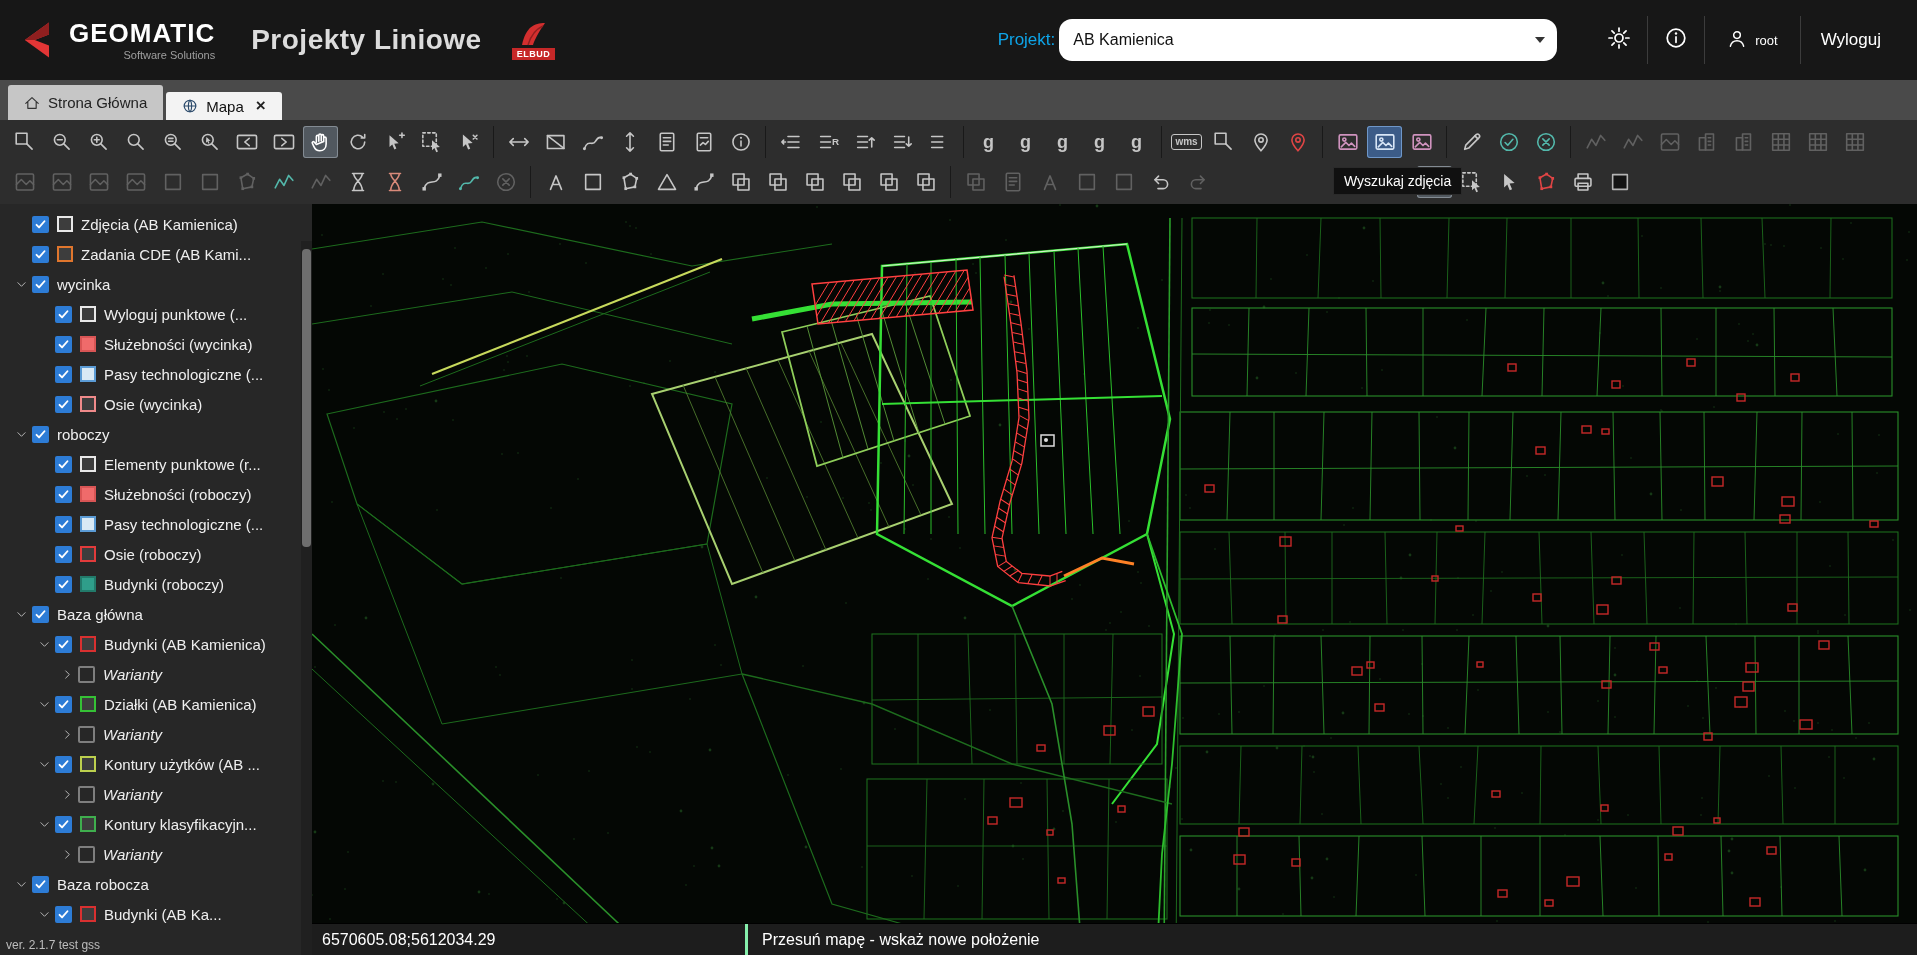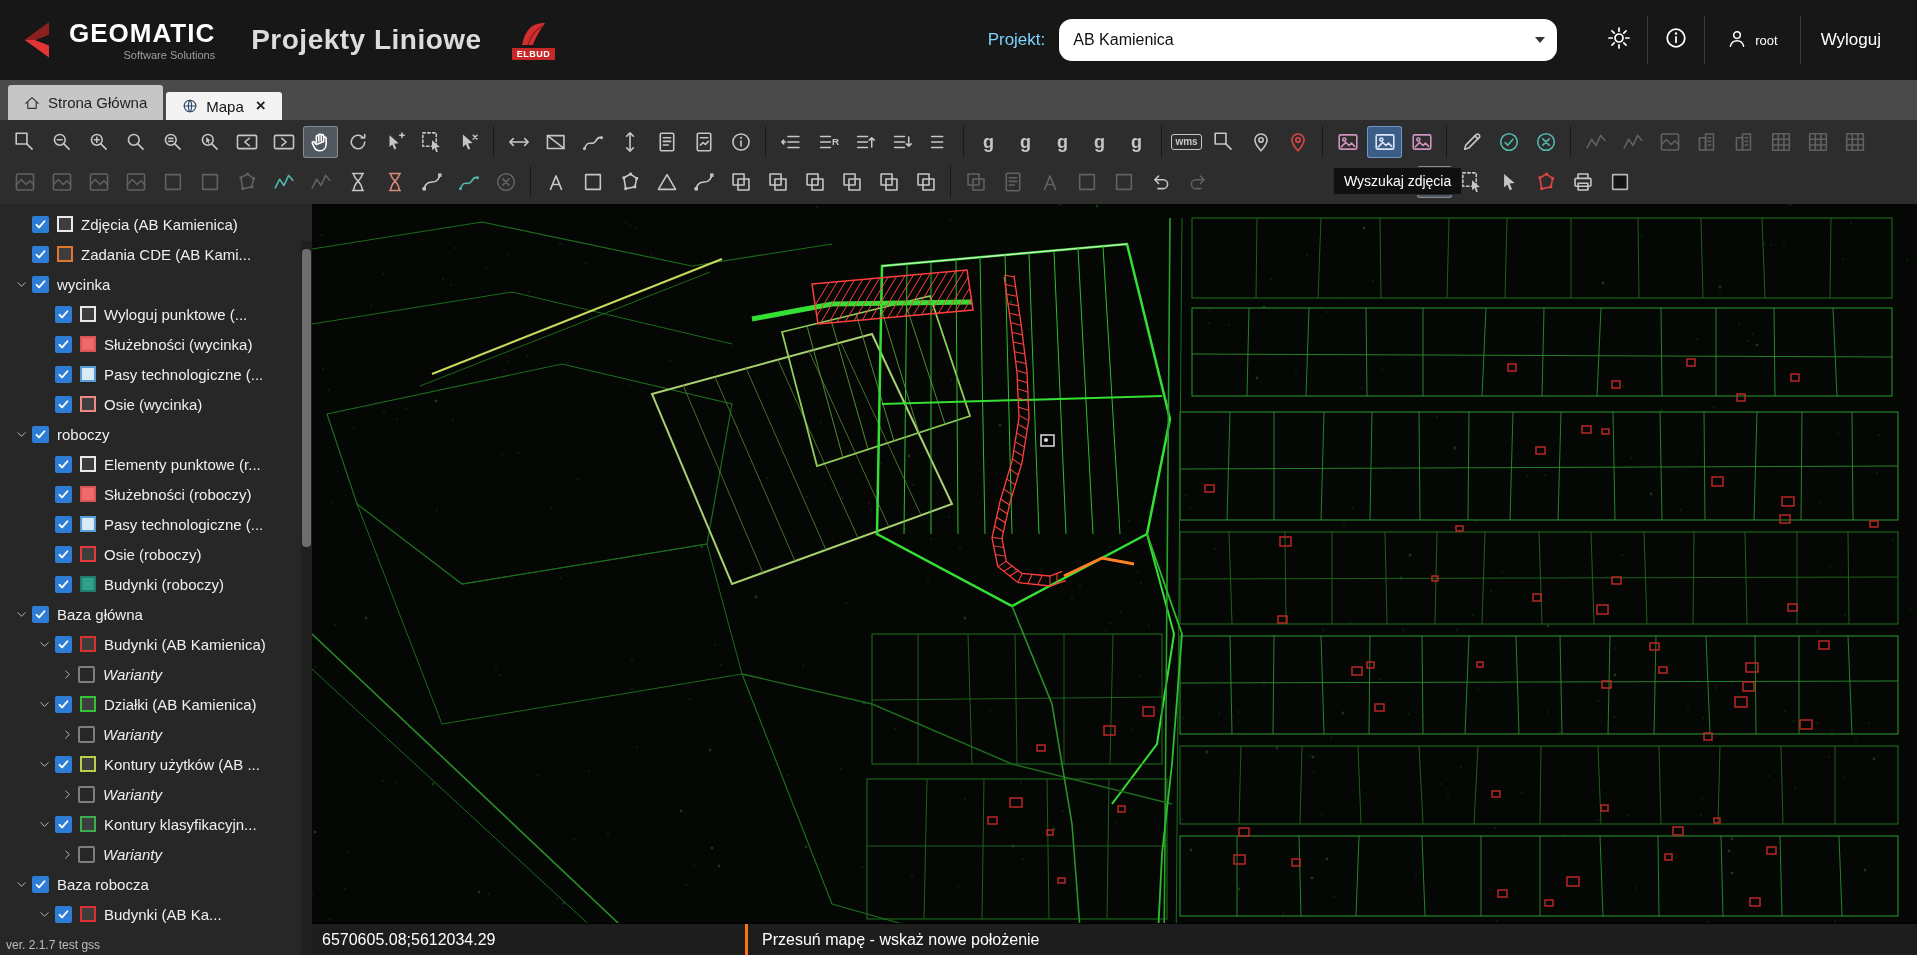--- a/index.html
+++ b/index.html
@@ -7,21 +7,21 @@
   
   .header{height:80px;background:#171717;display:flex;align-items:center;padding:0 16px;box-sizing:border-box}
   .logo-mark{display:flex;align-items:center}
   .brand-text{margin-left:9px}
   .brand-name{font-size:26px;font-weight:bold;color:#fff;letter-spacing:1px;line-height:1}
   .brand-tag{font-size:11px;color:#9f9f9f;text-align:right;margin-top:3px}
   .app-title{font-size:28px;color:#dcdcdc;margin-left:36px;font-weight:600;letter-spacing:.5px}
   .elbud{margin-left:30px;display:flex;flex-direction:column;align-items:center}
   .elbud-text{font-size:9px;font-weight:bold;color:#fff;background:#c62828;padding:1px 5px;margin-top:1px;letter-spacing:.5px}
   .hspacer{flex:1}
-  .proj-label{color:#7dd3fc;font-size:17px;margin-right:14px}
+  .proj-label{color:#0ea5e9;font-size:17px;margin-right:4px}
   .select{width:498px;height:42px;background:#fff;border-radius:13px;position:relative;display:flex;align-items:center;padding:0 30px 0 14px;box-sizing:border-box;font-size:16px;color:#111}
   .caret{position:absolute;right:12px;top:18px;border-left:5px solid transparent;border-right:5px solid transparent;border-top:6px solid #333}
   .hbtn{width:56px;display:flex;justify-content:center;color:#fff}
   .hsep{width:1px;height:48px;background:#3c3c3c}
   .user{display:flex;align-items:center;gap:8px;color:#fff;font-size:13px;padding:0 22px}
   .logout{color:#fff;font-size:17px;padding:0 20px}
   
   .tabbar{height:40px;background:#4a4a4a;display:flex;align-items:flex-end;padding-left:8px;gap:3px}
   .tab{display:flex;align-items:center;gap:8px;padding:0 16px;font-size:15px;height:35px;border-radius:3px 3px 0 0}
   .tab.inactive{background:#c6c6c6;color:#222}
@@ -60,21 +60,21 @@
   .sw{width:16px;height:16px;box-sizing:border-box;border:2px solid;margin-right:8px;flex:none}
   .lab{white-space:nowrap;overflow:hidden;text-overflow:ellipsis;padding-right:4px}
   .lab.it{font-style:italic}
   .vtrack{position:absolute;right:0;top:37px;bottom:0;width:11px;background:#202020}
   .vthumb{position:absolute;right:1px;top:8px;width:9px;height:298px;background:#6e6e6e;border-radius:4px}
   .version{position:absolute;left:6px;bottom:3px;font-size:12px;color:#bdbdbd;z-index:4}
   
   .map{flex:1;position:relative;background:#040704;overflow:hidden}
   .map svg{position:absolute;inset:0;width:100%;height:100%}
   .statusbar{position:absolute;left:0;right:0;bottom:0;height:31px;background:#1d1d1d;display:flex;align-items:stretch;z-index:10;border-top:1px solid #000;color:#fff;font-size:16px}
-  .sb-coords{width:436px;display:flex;align-items:center;padding-left:10px;box-sizing:border-box;border-right:3px solid #f97316}
+  .sb-coords{width:436px;display:flex;align-items:center;padding-left:10px;box-sizing:border-box;border-right:3px solid #86efac}
   .sb-hint{display:flex;align-items:center;padding-left:14px}
 </style>
 </head>
 <body>
 
 <div class="header">
   <div class="logo-mark">
     <svg width="44" height="44" viewBox="0 0 40 40">
       <path d="M30 4 L8 20 L30 36 L30 25 L17 20 L30 15 Z" fill="#e23636"></path>
       <path d="M30 4 L30 15 L17 20 L8 20 Z" fill="#8f1f1f"></path>

